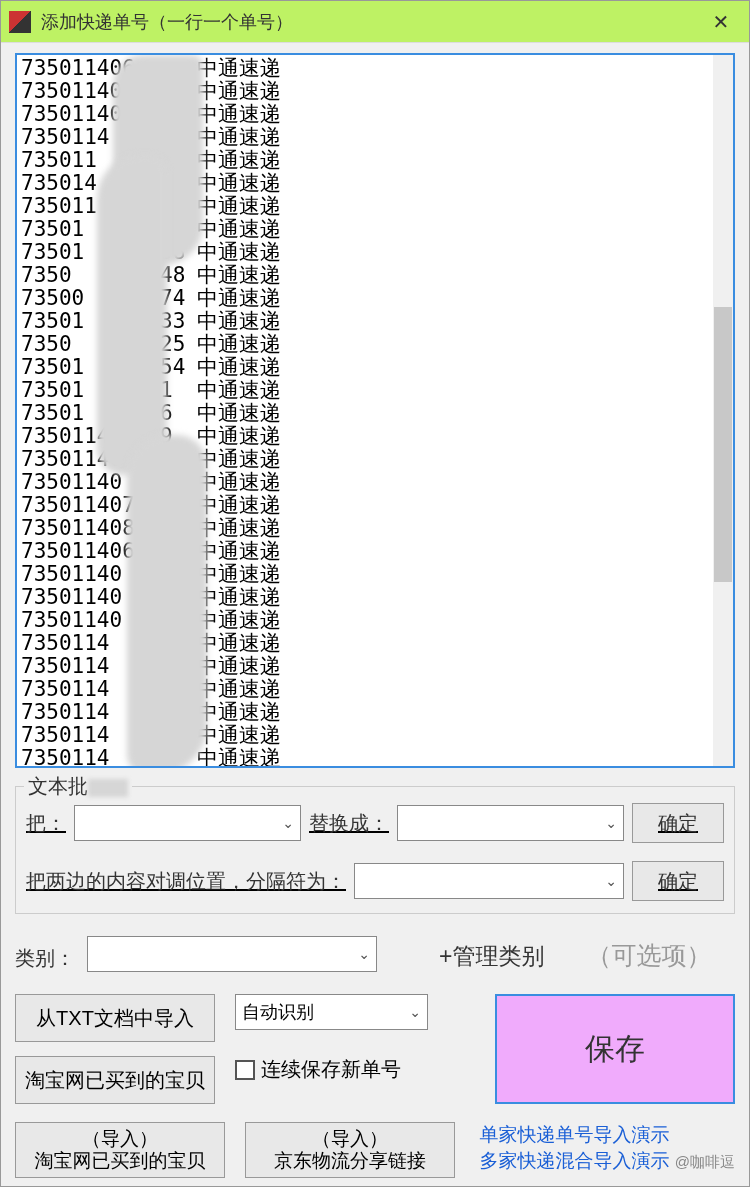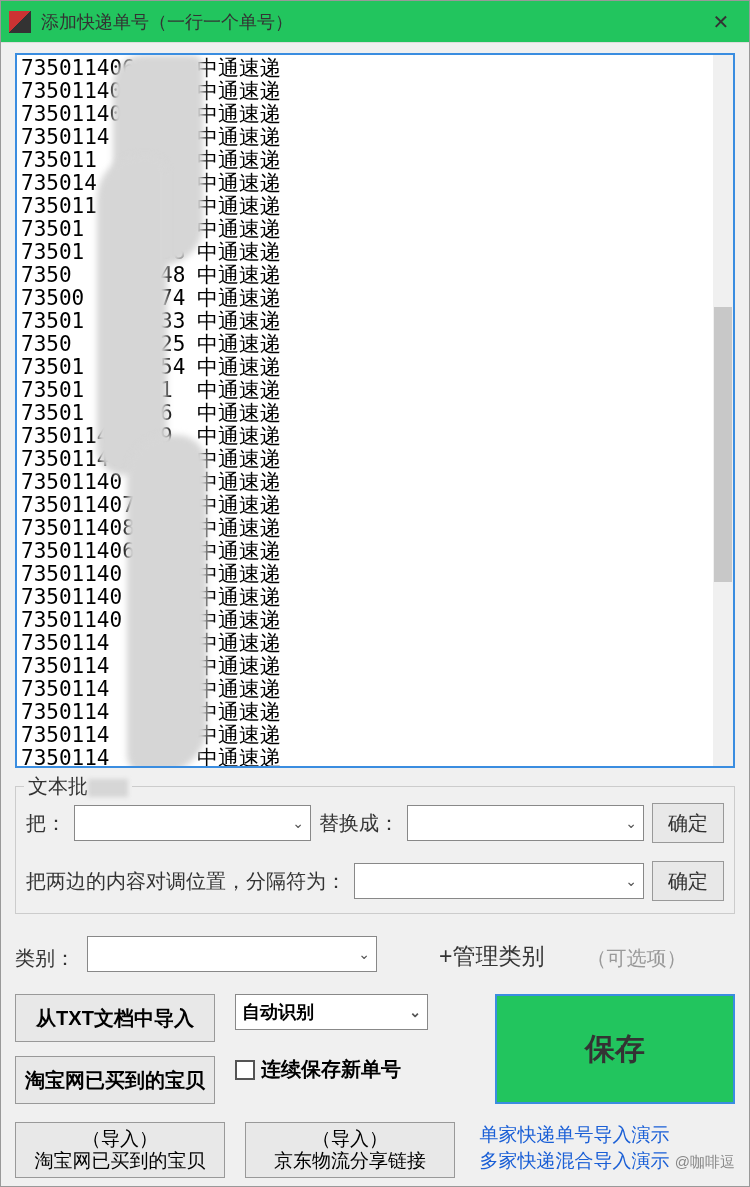--- a/index.html
+++ b/index.html
@@ -13,21 +13,21 @@
     .window {
       width: 750px;
       height: 1187px;
       background: #f0f0f0;
       border: 1px solid #999;
       display: flex;
       flex-direction: column;
     }
     .titlebar {
       height: 42px;
-      background: #22c55e;
+      background: #bef264;
       display: flex;
       align-items: center;
       padding: 0 8px;
       border-bottom: 1px solid #ddd;
     }
     .titlebar-icon {
       width: 22px;
       height: 22px;
       background: linear-gradient(135deg, #c33 50%, #333 50%);
       margin-right: 10px;
@@ -92,20 +92,21 @@
     .redaction {
       position: absolute;
       background: #d6d6d6;
       filter: blur(3px);
     }
     .group {
       border: 1px solid #ccc;
       padding: 10px 10px 12px 10px;
       position: relative;
       margin-top: 10px;
+      text-decoration: underline;
     }
     .group-title {
       position: absolute;
       top: -14px;
       left: 8px;
       background: #f0f0f0;
       padding: 0 4px;
       font-size: 20px;
       color: #333;
     }
@@ -140,61 +141,60 @@
       background: #e8e8e8;
       border: 1px solid #999;
       display: flex;
       align-items: center;
       justify-content: center;
       font-size: 20px;
       color: #333;
       cursor: pointer;
       padding: 0 10px;
     }
-    .btn-confirm { width: 72px; }
+    .btn-confirm { width: 92px; }
     .category-row {
       display: flex;
       align-items: flex-end;
       gap: 12px;
       margin-top: 14px;
     }
     .manage-link {
       font-size: 23px;
       color: #333;
       margin-left: 50px;
     }
-    .optional { color: #999; font-size: 20px; margin-left: 30px; }
+    .optional { color: #999; font-size: 25px; margin-left: 30px; }
     .bottom-grid {
       display: grid;
       grid-template-columns: 200px 240px 1fr;
       grid-template-rows: auto auto;
       gap: 14px 20px;
       margin-top: 14px;
       align-items: start;
-      font-weight: bold;
     }
     .btn-import {
       height: 48px;
       background: #e8e8e8;
       border: 1px solid #999;
       display: flex;
       align-items: center;
       justify-content: center;
       font-size: 20px;
     }
     .courier-col { display: flex; flex-direction: column; gap: 6px; }
     .checkbox-row { display: flex; align-items: center; gap: 6px; font-size: 20px; }
     .checkbox-box {
       width: 20px; height: 20px; border: 2px solid #555; background: #fff;
     }
     .save-btn {
       grid-row: 1 / 3;
       grid-column: 3;
       border: 2px solid #3a8de0;
-      background: #22c55e;
+      background: #f0abfc;
       display: flex;
       align-items: center;
       justify-content: center;
       font-size: 30px;
       color: #333;
       height: 110px;
       cursor: pointer;
     }
     .bottom-links-row {
       display: flex;

